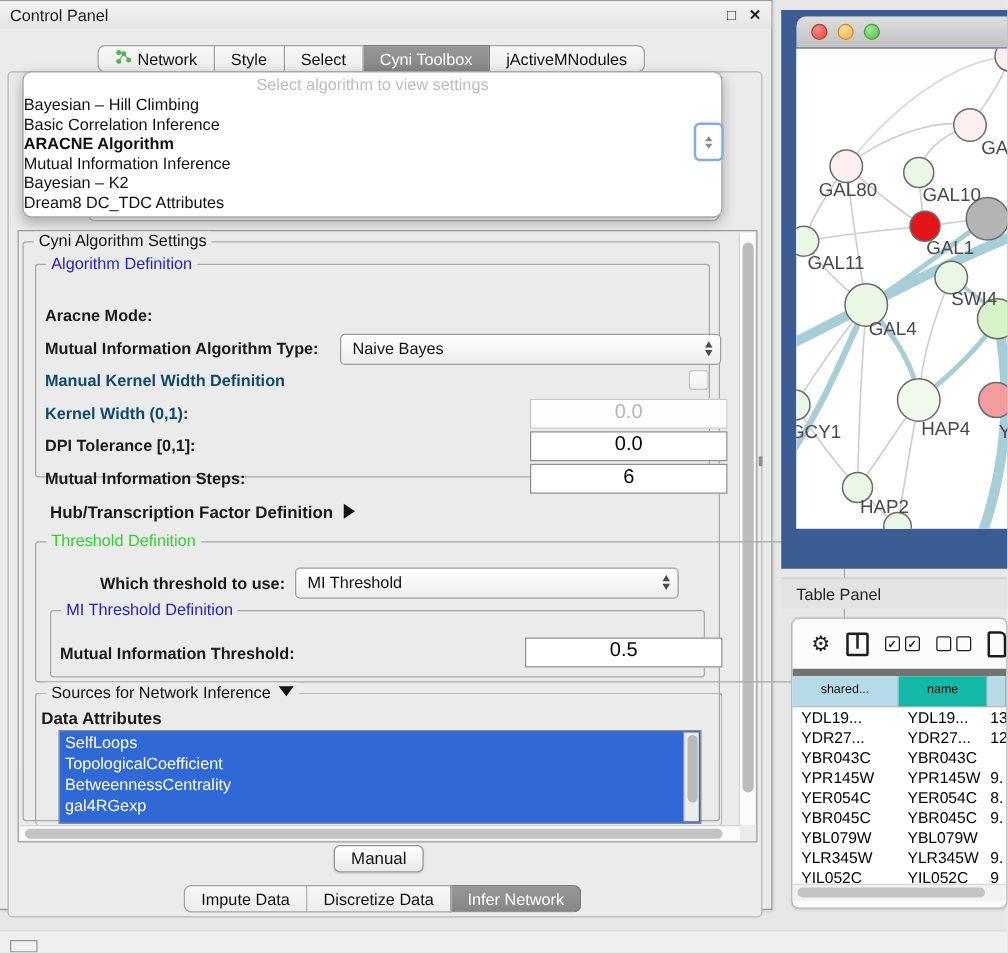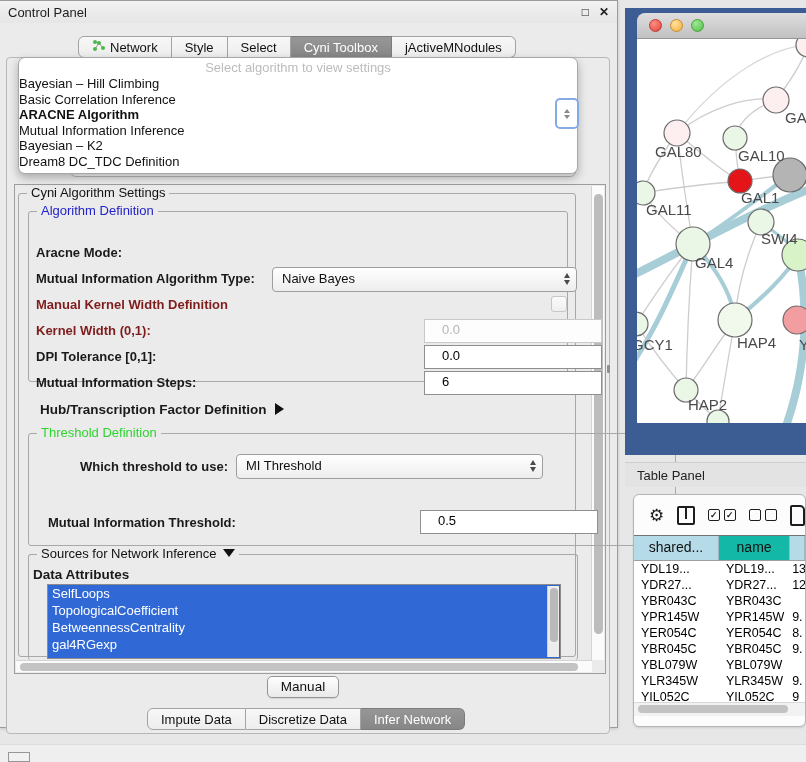--- a/index.html
+++ b/index.html
@@ -45,36 +45,36 @@
   #scrollpane{left:14px;top:183px;width:592px;height:490px;border:1px solid #9d9d9d;background:#ebebeb}
   #vscroll{right:1px;top:1px;width:13px;height:474px;background:#fbfbfb;border-left:1px solid #d4d4d4}
   #vscroll .thumb{position:absolute;left:2px;top:8px;width:9px;height:440px;border-radius:5px;background:#bcbcbc}
   #hscroll{left:1px;bottom:1px;width:576px;height:12px;background:#fbfbfb;border-top:1px solid #d4d4d4}
   #hscroll .thumb{position:absolute;left:4px;top:2px;width:558px;height:8px;border-radius:4px;background:#c3c3c3}
 
   
   .group{position:absolute;border:1px solid #a8a8a8;border-radius:3px;box-sizing:border-box}
   .gtitle{position:absolute;top:-9px;left:8px;background:#ebebeb;padding:0 4px;font-size:13px;white-space:nowrap}
   .flabel{position:absolute;font-size:13px;font-weight:bold;color:#1a1a1a;white-space:nowrap}
-  .flabel.disabled{color:#7f1d1d}
+  .flabel.disabled{color:#0c4a6e}
 
   .combo{position:absolute;height:23px;border:1px solid #9e9e9e;border-radius:4px;
     background:linear-gradient(#ffffff,#ededed);font-size:13px;line-height:21px;padding-left:9px;color:#111}
   .stepper{position:absolute;right:6px;top:5px;display:flex;flex-direction:column;align-items:center}
   .arr-up{width:0;height:0;border-left:3.5px solid transparent;border-right:3.5px solid transparent;
     border-bottom:5px solid #4a4a4a;margin-bottom:2px}
   .arr-dn{width:0;height:0;border-left:3.5px solid transparent;border-right:3.5px solid transparent;
     border-top:5px solid #4a4a4a}
   .mini-arr-up{width:0;height:0;border-left:3px solid transparent;border-right:3px solid transparent;
     border-bottom:4px solid #8a8a8a;margin-bottom:2px}
   .mini-arr-dn{width:0;height:0;border-left:3px solid transparent;border-right:3px solid transparent;
     border-top:4px solid #8a8a8a}
 
-  .field{position:absolute;height:22px;border:1px solid #8f8f8f;background:#fff;font-size:13px;
-    text-align:left;padding:0 17px;line-height:20px;color:#000}
+  .field{position:absolute;height:22px;border:1px solid #8f8f8f;background:#fff;font-size:16px;
+    text-align:center;padding:0 7px;line-height:20px;color:#000}
   .field.disabled{border-color:#c9c9c9;color:#b5b5b5;background:#fdfdfd}
   .checkbox{position:absolute;width:14px;height:14px;border:1px solid #c6c6c6;border-radius:3px;
     background:linear-gradient(#fbfbfb,#efefef)}
 
   .tri-right{display:inline-block;width:0;height:0;border-top:6px solid transparent;
     border-bottom:6px solid transparent;border-left:9px solid #111;vertical-align:-1px;margin-left:8px}
   .tri-down{display:inline-block;width:0;height:0;border-left:6px solid transparent;
     border-right:6px solid transparent;border-top:8px solid #111;vertical-align:1px;margin-left:6px}
 
   #attr-list{position:absolute;left:47px;top:583px;width:512px;height:73px;background:#3069d6;
@@ -106,21 +106,21 @@
   #table-window{left:633px;top:494px;width:173px;height:233px;background:#fcfcfc;border:1px solid #b5b5b5;
     border-radius:6px;box-shadow:0 1px 2px rgba(0,0,0,.12);overflow:hidden}
   #table-toolbar{display:flex;align-items:center;gap:13px;height:40px;padding-left:15px}
   #gear-icon{font-size:17px;color:#1d1d1d;line-height:17px}
   #cols-icon{width:18px;height:15px;border:2px solid #1d1d1d;border-radius:2px;position:relative}
   #cols-icon:after{content:"";position:absolute;left:6px;top:0;width:2px;height:11px;background:#1d1d1d}
   .cb{width:10px;height:10px;border:1.6px solid #1d1d1d;border-radius:2px;display:inline-block;
     font-size:9px;line-height:10px;text-align:center;color:#1d1d1d;font-weight:bold}
   .cb-pair{display:flex;gap:4px}
   #doc-icon{width:15px;height:17px;border:2px solid #1d1d1d;border-radius:2px 5px 2px 2px}
-  #table-header{display:flex;height:24px;border-top:1px solid #737373;border-bottom:1px solid #9e9e9e;font-size:14px}
+  #table-header{display:flex;height:24px;border-top:6px solid #737373;border-bottom:1px solid #9e9e9e;font-size:10px}
   .th{line-height:22px;text-align:center;border-right:1px solid #9db6c1;box-sizing:border-box;overflow:hidden;white-space:nowrap}
   #table-rows{height:141px;overflow:hidden;background:#fff}
   .tr{display:flex;height:16px;font-size:12.5px;color:#000}
   .td{line-height:16px;box-sizing:border-box;overflow:hidden;white-space:nowrap}
   #table-hscroll{height:13px;background:#f2f2f2;border-top:1px solid #d8d8d8;position:relative}
   #table-hscroll .thumb{position:absolute;left:4px;top:2px;width:150px;height:8px;border-radius:4px;background:#c3c3c3}
 
   #corner-chip{left:8px;top:752px;width:22px;height:10px;border:1px solid #979797;background:#f1f1f1}
   #top-tick{left:8px;top:0;width:1px;height:6px;background:#9a9a9a}
   #bottom-band{left:0;top:744px;width:806px;height:18px;background:#efefef;border-top:1px solid #dcdcdc}
@@ -174,21 +174,21 @@
   </div>
 
   <div class="abs" id="algo-popup">
     <div class="prompt">Select algorithm to view settings</div>
     <div id="algo-items">
         <div class="algo-item">Bayesian – Hill Climbing</div>
         <div class="algo-item">Basic Correlation Inference</div>
         <div class="algo-item bold">ARACNE Algorithm</div>
         <div class="algo-item">Mutual Information Inference</div>
         <div class="algo-item">Bayesian – K2</div>
-        <div class="algo-item">Dream8 DC_TDC Definition</div>
+        <div class="algo-item">Dream8 DC_TDC Attributes</div>
       </div>
   </div>
 
   <div class="abs" id="scrollpane">
     <div class="abs" id="vscroll">
         <div class="thumb"></div>
       </div>
     <div class="abs" id="hscroll">
         <div class="thumb"></div>
       </div>
@@ -234,20 +234,23 @@
   </div>
   <span class="flabel" style="left:80px;top:458px">Which threshold to use:</span>
   <div class="combo" style="left:236px;top:453px;width:296px">
     <span>MI Threshold</span>
     <span class="stepper">
         <span class="arr-up"></span>
         <span class="arr-dn"></span>
       </span>
   </div>
 
+  <div class="group" style="left:40px;top:487px;width:524px;height:54px">
+    <span class="gtitle" style="color:#2222cc">MI Threshold Definition</span>
+  </div>
   <span class="flabel" style="left:48px;top:514px">Mutual Information Threshold:</span>
   <div class="field" style="left:420px;top:509px;width:142px">0.5</div>
 
   <div class="group" style="left:28px;top:553px;width:550px;height:106px;border-bottom:none">
     <span class="gtitle"><span>Sources for Network Inference</span><span class="tri-down"></span></span>
   </div>
   <span class="flabel" style="left:33px;top:566px;font-size:13.5px">Data Attributes</span>
   <div id="attr-list">
     <div id="attr-items">
         <div class="attr-item">SelfLoops</div>

